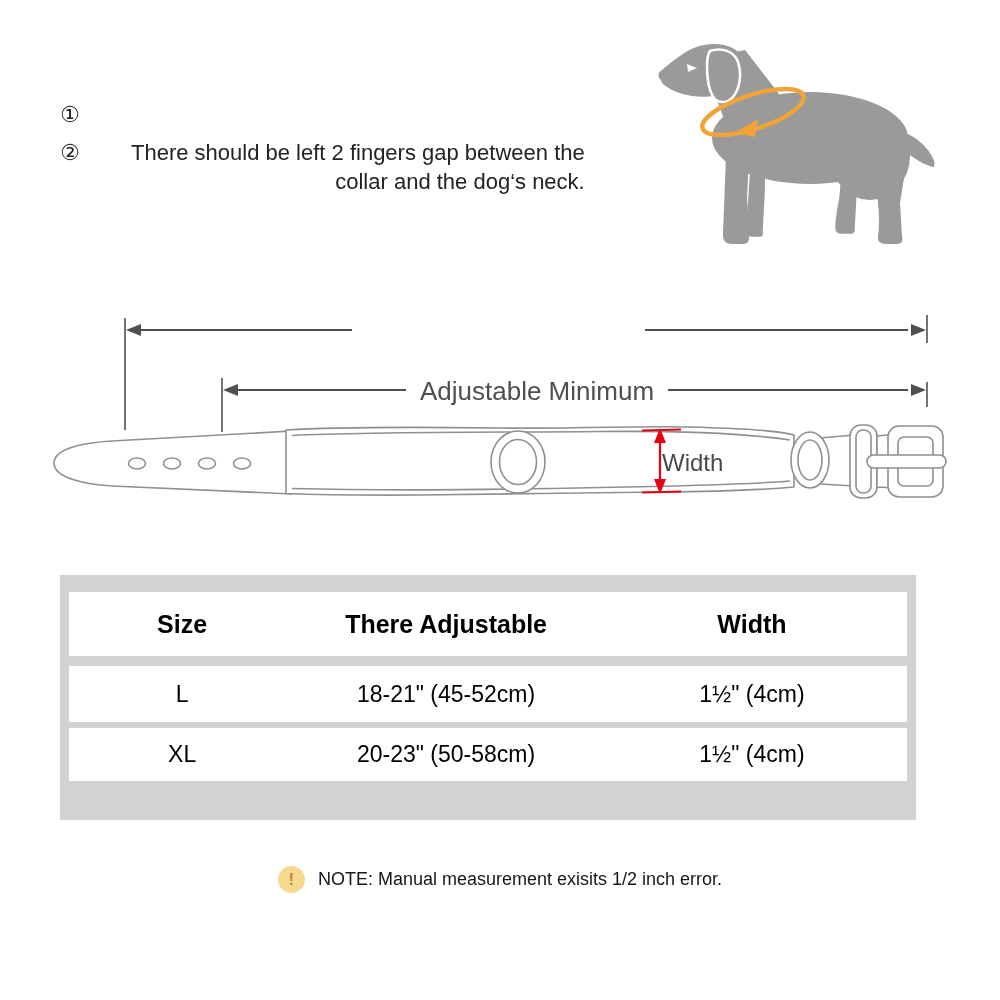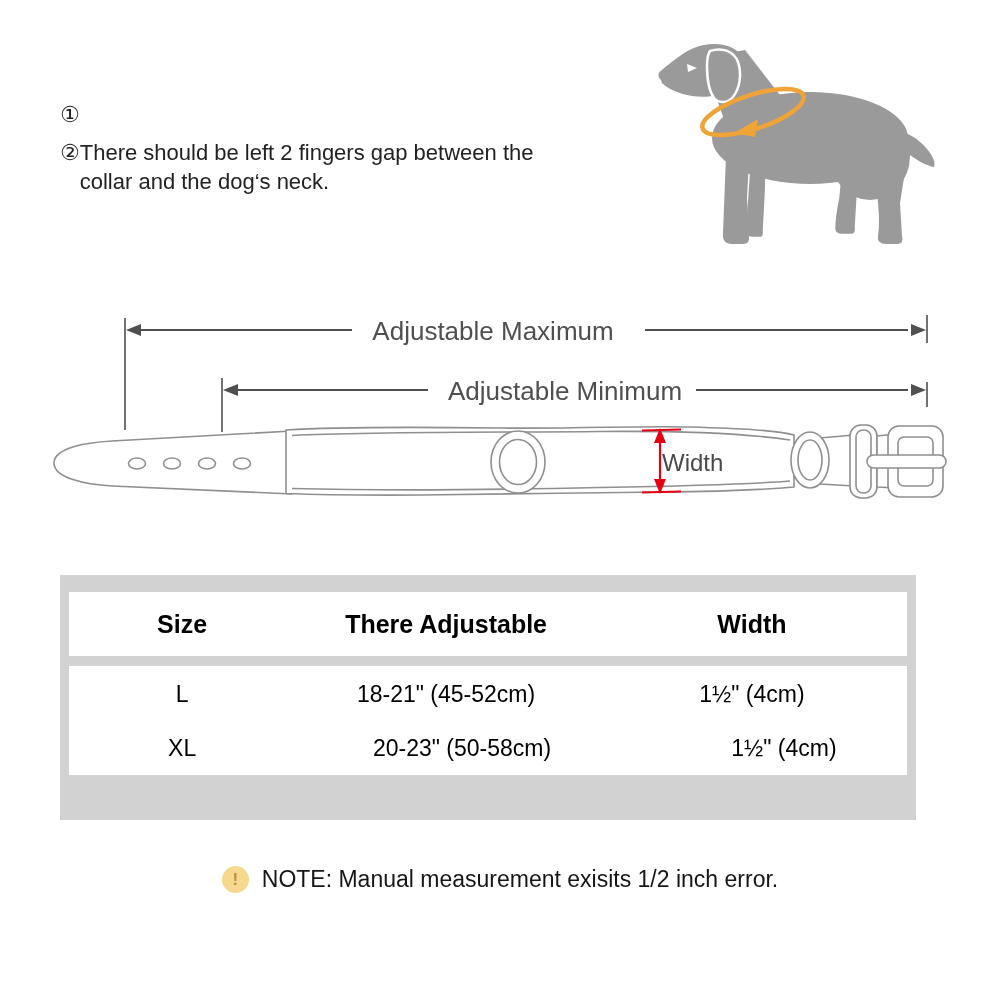--- a/index.html
+++ b/index.html
@@ -8,37 +8,37 @@
     font-family:"Liberation Sans","DejaVu Sans",sans-serif;color:#1f1f1f;
   }
   .abs{position:absolute;}
   
   #instructions{left:60px;top:100px;width:640px;}
   .instr{display:flex;align-items:flex-start;line-height:29px;font-size:22px;color:#222;}
   .instr + .instr{margin-top:9px;}
   .instr .marker{flex:0 0 auto;}
   .instr .txt{display:block;}
   .instr .txt.one-line{white-space:nowrap;}
-  .instr .txt.wrap{width:505px;}
+  .instr .txt.wrap{width:505px;text-align:right;}
   
   .dim-label{position:absolute;transform:translateX(-50%);font-size:26px;color:#4f4f4f;white-space:nowrap;background:#fff;padding:0 14px;}
   
   #width-label{left:662px;top:449px;font-size:24px;color:#4a4a4a;}
   
   #size-table{left:60px;top:575px;width:856px;height:245px;background:#d2d2d2;}
   .t-row{margin:0 9px;background:#ffffff;display:grid;grid-template-columns:27% 36% 37%;align-items:center;text-align:center;}
   .t-head{margin-top:17px;height:64px;font-weight:bold;font-size:25px;color:#000;}
   .t-body{font-size:23px;color:#000;}
   #row-l{margin-top:10px;height:56px;}
-  #row-xl{height:53px;gap:16px;}
+  #row-xl{margin-top:6px;height:53px;}
   
   #note{left:0;top:866px;width:1000px;display:flex;justify-content:center;align-items:center;gap:13px;}
   #note-icon{width:27px;height:27px;border-radius:50%;background:#f6d98e;color:#bd8f45;
     display:flex;align-items:center;justify-content:center;font-size:17px;font-weight:bold;}
-  #note-text{font-size:23px;color:#161616;}
+  #note-text{font-size:18px;color:#161616;}
   svg{display:block;}
 </style>
 </head>
 <body>
 
 <div id="canvas">
 
   <div id="instructions" class="abs">
     <div class="instr">
       <span class="marker">①</span>
@@ -82,22 +82,21 @@
     </g>
     <g stroke="#4f4f4f" stroke-width="2">
       <line x1="182" y1="78" x2="182" y2="132" stroke-width="1.6"></line>
       <line x1="887" y1="82" x2="887" y2="107" stroke-width="1.6"></line>
       <line x1="196" y1="90" x2="388" y2="90"></line>
       <line x1="628" y1="90" x2="868" y2="90"></line>
       <polygon points="183,90 198,84 198,96" fill="#4f4f4f" stroke="none"></polygon>
       <polygon points="886,90 871,84 871,96" fill="#4f4f4f" stroke="none"></polygon>
     </g>
   </svg>
-  <div class="dim-label" style="left:493px;top:316px;">Adjustable Maximum</div>
-  <div class="dim-label" style="left:565px;top:376px;">Adjustable Minimum</div>
+  <div class="dim-label" style="left:537px;top:376px;">Adjustable Minimum</div>
 
   <svg class="abs" style="left:40px;top:415px;" width="930" height="105" viewBox="0 0 930 105" fill="none" stroke="#8f8f8f" stroke-width="1.6" stroke-linejoin="round">
     <path fill="#ffffff" d="M252,16 L72,26 C45,27.5 14,33 14,48 C14,63 45,69.5 72,71 L252,79 Z"></path>
     <g fill="#ffffff">
       <ellipse cx="97" cy="48.5" rx="8.5" ry="5.5"></ellipse>
       <ellipse cx="132" cy="48.5" rx="8.5" ry="5.5"></ellipse>
       <ellipse cx="167" cy="48.5" rx="8.5" ry="5.5"></ellipse>
       <ellipse cx="202" cy="48.5" rx="8.5" ry="5.5"></ellipse>
     </g>
     <path fill="#ffffff" d="M246,15 C300,11.5 380,12 460,13 C540,14 600,10.5 650,12 C700,13.5 735,15 754,20 L754,72 C720,75 680,76.5 620,77 C540,77.5 460,79.5 380,80 C320,80.3 270,79.5 246,78.5 Z"></path>

